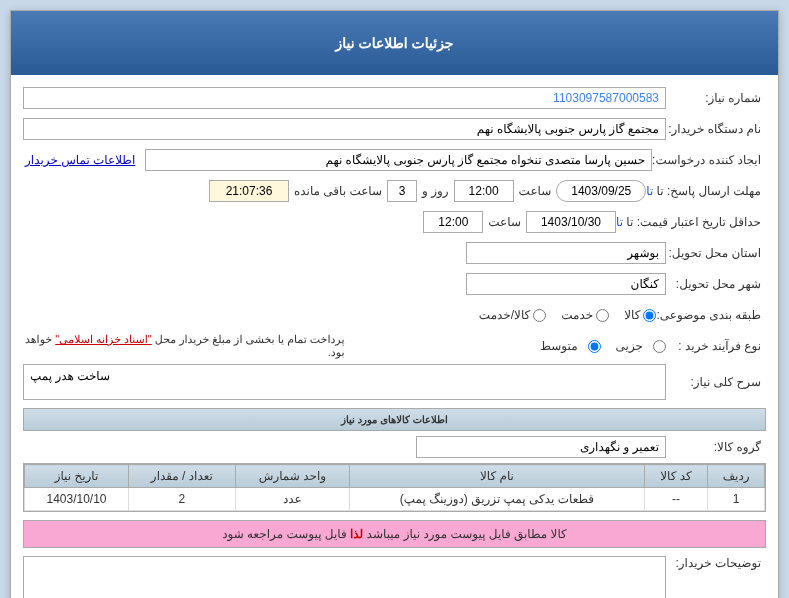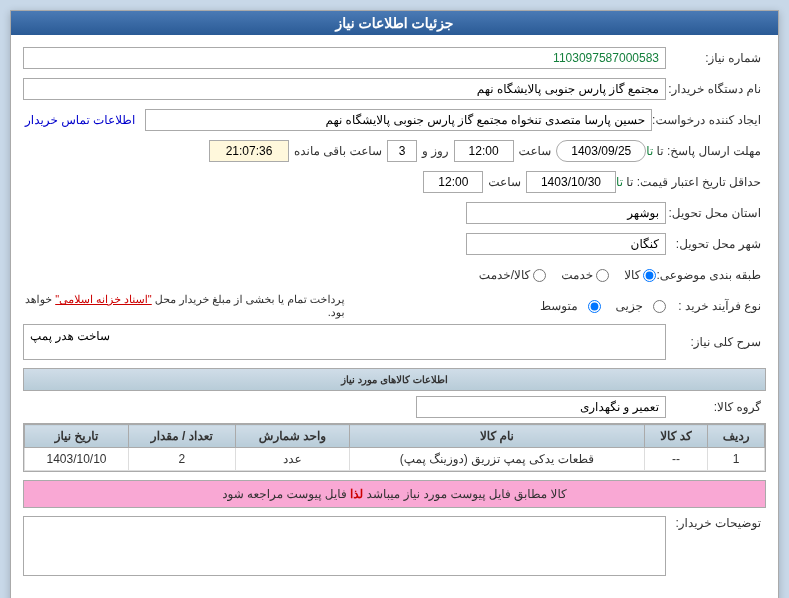--- a/index.html
+++ b/index.html
@@ -17,21 +17,21 @@
     .main-container {
       width: 769px;
       background: #fff;
       border: 1px solid #aaa;
       box-shadow: 0 2px 8px rgba(0,0,0,0.2);
     }
     .header-bar {
       background: linear-gradient(to bottom, #4a7ab5, #2a5a95);
       color: #fff;
       text-align: center;
-      padding: 4px 10px;
+      padding: 24px 10px;
       font-size: 14px;
       font-weight: bold;
     }
     .content {
       padding: 10px 12px;
       background: #fff;
     }
     .form-row {
       display: flex;
       align-items: center;
@@ -50,24 +50,25 @@
     .field-value {
       flex: 1;
       border: 1px solid #aaa;
       background: #fff;
       padding: 3px 6px;
       font-size: 12px;
       min-height: 22px;
       text-align: right;
     }
     .field-value-blue {
-      color: #15803d;
+      color: #3b82f6;
     }
     .field-value-link {
       color: #0000cc;
+      text-decoration: underline;
       cursor: pointer;
     }
     .datetime-box {
       border: 1px solid #aaa;
       background: #fff;
       padding: 3px 6px;
       font-size: 12px;
       min-height: 22px;
       text-align: center;
     }
@@ -76,21 +77,21 @@
       color: #333;
       white-space: nowrap;
     }
     .reply-row {
       display: flex;
       align-items: center;
       gap: 5px;
       flex: 1;
     }
     .ta-label {
-      color: #15803d;
+      color: #1d4ed8;
       font-size: 12px;
     }
     .section-title {
       background: linear-gradient(to bottom, #d0dde8, #b8ccd8);
       border: 1px solid #aaa;
       text-align: center;
       padding: 5px;
       font-size: 10px;
       font-weight: bold;
       color: #333;
@@ -159,21 +160,21 @@
       width: 100%;
       border-collapse: collapse;
       font-size: 12px;
     }
     .data-table th {
       background: linear-gradient(to bottom, #d0dde8, #b8ccd8);
       border: 1px solid #aaa;
       padding: 4px 6px;
       text-align: center;
       color: #333;
-      font-weight: bold;
+      font-weight: normal;
     }
     .data-table td {
       border: 1px solid #ddd;
       padding: 4px 6px;
       text-align: center;
       color: #333;
     }
     .data-table tr:nth-child(even) td {
       background: #f5f8fb;
     }

